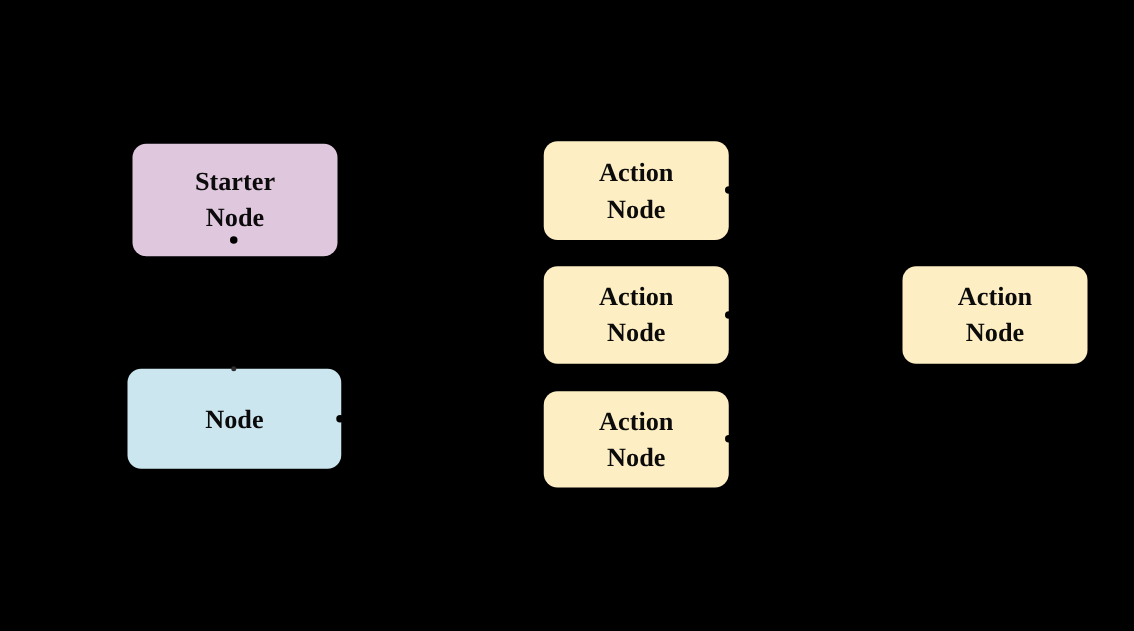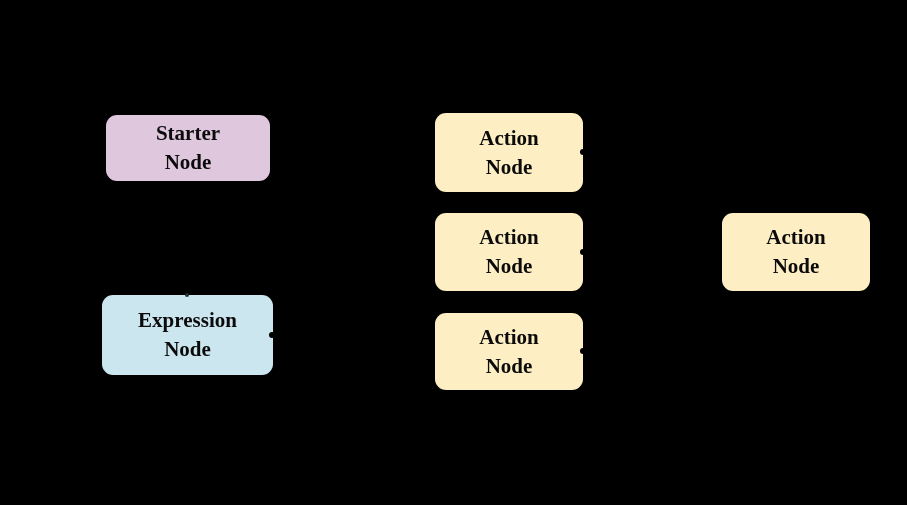--- a/index.html
+++ b/index.html
@@ -23,21 +23,21 @@
     align-items: center;
     justify-content: center;
     text-align: center;
     font-weight: 700;
     font-size: 21px;
     line-height: 29px;
     color: #0b0b0b;
     z-index: 1;
   }
   
-  .n-starter    { left: 106px; top: 115px; width: 164px; height: 66px; align-items: center; }
+  .n-starter    { left: 106px; top: 115px; width: 164px; height: 90px; align-items: center; }
   .n-expression { left: 102px; top: 295px; width: 171px; height: 80px; }
   .n-action-1   { left: 435px; top: 113px; width: 148px; height: 79px; }
   .n-action-2   { left: 435px; top: 213px; width: 148px; height: 78px; }
   .n-action-3   { left: 435px; top: 313px; width: 148px; height: 77px; }
   .n-action-r   { left: 722px; top: 213px; width: 148px; height: 78px; }
 
   
   .dot {
     position: absolute;
     background: #000000;
@@ -57,21 +57,20 @@
 <body>
 
 <div class="canvas">
 
   <div class="node n-starter" style="background: rgb(223, 199, 221);">
     <span>Starter</span>
     <span>Node</span>
   </div>
 
   <div class="node n-expression" style="background: rgb(203, 230, 239);">
-    <span>Expression</span>
     <span>Node</span>
   </div>
 
   <div class="node n-action-1" style="background: rgb(253, 238, 195);">
     <span>Action</span>
     <span>Node</span>
   </div>
 
   <div class="node n-action-2" style="background: rgb(253, 238, 195);">
     <span>Action</span>

